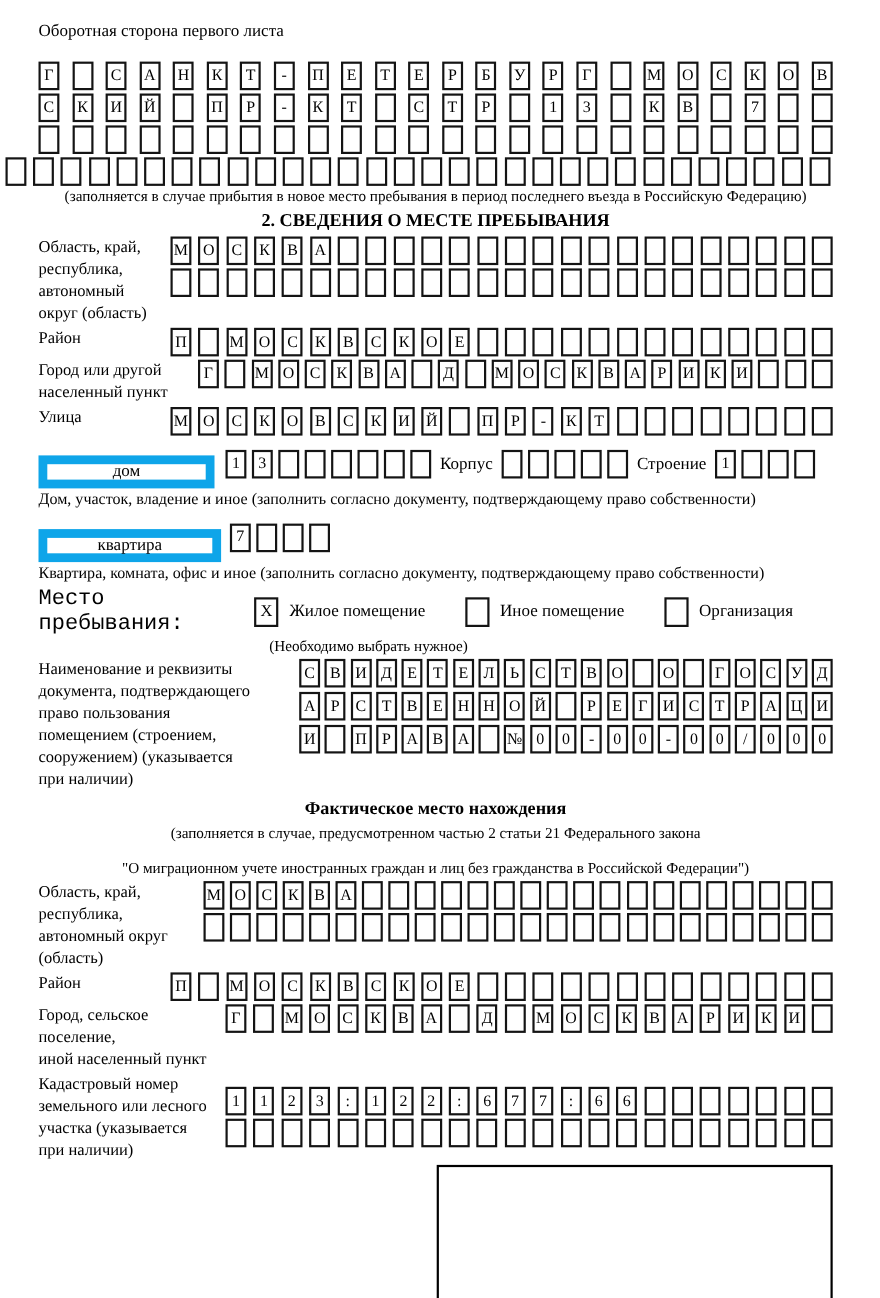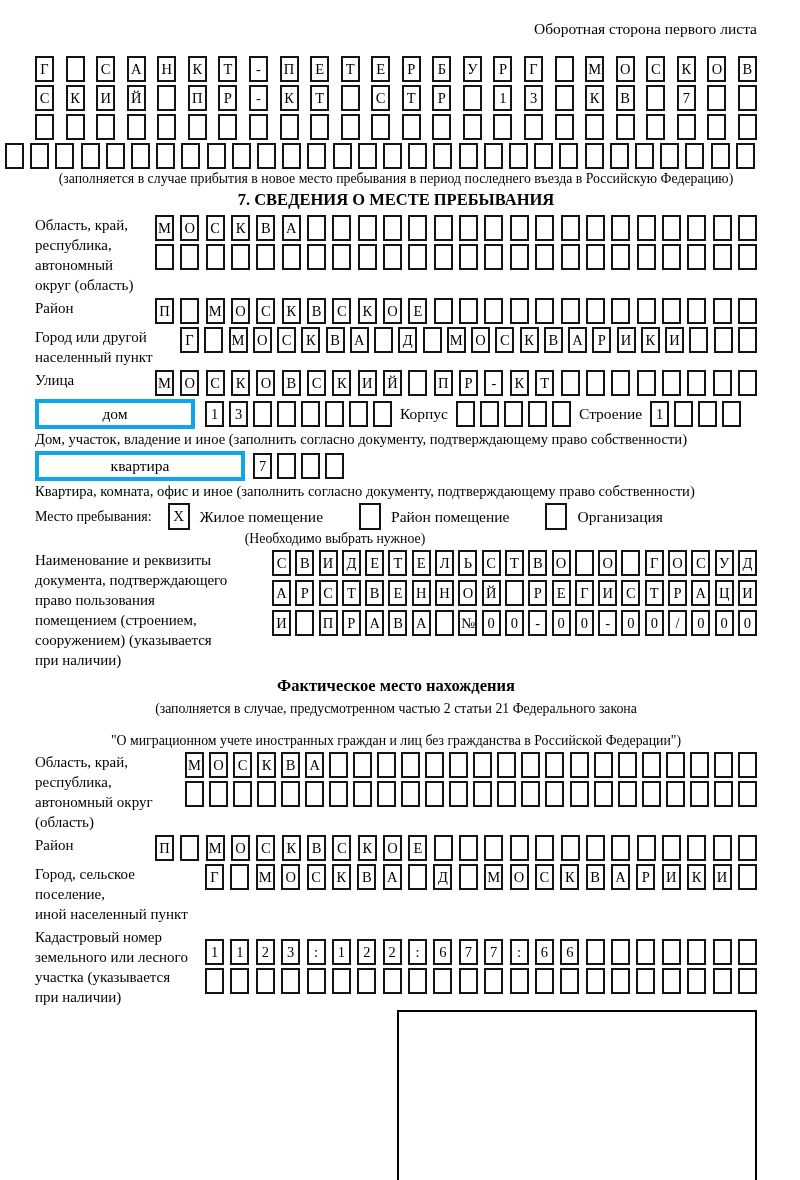--- a/index.html
+++ b/index.html
@@ -1,21 +1,21 @@
 <!DOCTYPE html>
 <html><head>
 <meta charset="utf-8">
 <style>
   html,body { margin:0; padding:0; background:#fff; }
   .page {
     position:relative; width:800px; height:1180px; background:#fff; color:#000;
     font-family:"Liberation Serif","DejaVu Serif",serif;
     padding:20px 43px 0 35px; box-sizing:border-box; overflow:hidden;
   }
-  .hdr { text-align:right; font-size:15.5px; margin-bottom:18px; }
+  .hdr { text-align:left; font-size:15.5px; margin-bottom:18px; }
 
   .frow { display:flex; align-items:flex-start; margin-bottom:3px; }
   .lbl  { font-size:15px; line-height:20px; white-space:pre-line; flex-shrink:0; }
   .w120 { width:120px; } .w145 { width:145px; } .w150 { width:150px; }
   .w170 { width:170px; } .w235 { width:237px; }
 
   .bcol { flex:1; display:flex; flex-direction:column; gap:3px; min-width:0; }
   .brow { display:flex; justify-content:space-between; }
   .brow.tight { justify-content:flex-start; gap:5px; flex:none; }
   .cbox {
@@ -23,28 +23,28 @@
     display:flex; align-items:center; justify-content:center;
     font-size:14.5px; line-height:1; flex-shrink:0; background:#fff;
   }
   .fullrow { display:flex; justify-content:space-between; margin:2px 0 2px -30px; width:750px; }
 
   .note-c { text-align:center; font-size:13.8px; margin:1px 0 3px; }
   .note-l { font-size:14.6px; margin:1px 0 3px; }
   .h2 { text-align:center; font-weight:bold; font-size:16.5px; margin:2px 0 5px; }
 
   .labelbox {
-    border:4px solid #0ea5e9; height:30px; box-sizing:border-box; flex-shrink:0;
-    display:flex; align-items:center; justify-content:center; font-size:15.5px;
+    border:8px solid #0ea5e9; height:30px; box-sizing:border-box; flex-shrink:0;
+    display:flex; align-items:center; justify-content:center; font-size:15.5px;margin-top:15px;
   }
   .hrow { display:flex; align-items:center; margin-bottom:2px; }
   .inl { font-size:15.5px; margin:0 8px; white-space:nowrap; }
 
   .stay { align-items:center; margin-bottom:0; }
-  .stay .lbl-inline { font-size:14px; }
+  .stay .lbl-inline { font-size:20px;font-family:Liberation Mono, monospace; }
   .stay .cbox { width:22px; height:27px; margin-left:16px; font-size:15px; }
   .optlbl { font-size:15.5px; margin-left:10px; margin-right:36px; white-space:nowrap;text-align:center; }
   .choose-note { font-size:13.8px; text-align:center; width:300px; margin:1px 0 3px 150px; }
 
   .doc .bcol { gap:4px; }
 
   .stampbox { width:360px; height:172px; border:2px solid #000; box-sizing:border-box; margin:2px 0 0 362px; background:#fff; }
   .stampcap { width:392px; margin:6px 0 0 346px; text-align:center; font-size:15px; line-height:19px; }
 </style>
 </head>
@@ -163,21 +163,21 @@
       <span class="cbox"></span>
       <span class="cbox"></span>
       <span class="cbox"></span>
       <span class="cbox"></span>
       <span class="cbox"></span>
       <span class="cbox"></span>
       <span class="cbox"></span>
     </div>
   <div class="note-c">(заполняется в случае прибытия в новое место пребывания в период последнего въезда в Российскую Федерацию)</div>
 
-  <div class="h2">7. СВЕДЕНИЯ О МЕСТЕ ПРЕБЫВАНИЯ</div>
+  <div class="h2">2. СВЕДЕНИЯ О МЕСТЕ ПРЕБЫВАНИЯ</div>
 
   <div class="frow">
     <div class="lbl w120">Область, край,
 республика,
 автономный
 округ (область)</div>
     <div class="bcol">
       <div class="brow">
           <span class="cbox">М</span>
           <span class="cbox">О</span>
@@ -354,36 +354,36 @@
     <div class="brow tight">
         <span class="cbox">1</span>
         <span class="cbox"></span>
         <span class="cbox"></span>
         <span class="cbox"></span>
       </div>
   </div>
   <div class="note-l">Дом, участок, владение и иное (заполнить согласно документу, подтверждающему право собственности)</div>
 
   <div class="hrow">
-    <div class="labelbox" style="width:210px;">квартира</div>
+    <div class="labelbox" style="width:166px;">квартира</div>
     <div class="brow tight" style="margin-left:8px;">
         <span class="cbox">7</span>
         <span class="cbox"></span>
         <span class="cbox"></span>
         <span class="cbox"></span>
       </div>
   </div>
   <div class="note-l">Квартира, комната, офис и иное (заполнить согласно документу, подтверждающему право собственности)</div>
 
   <div class="frow stay">
     <span class="lbl-inline">Место пребывания:</span>
     <span class="cbox">X</span>
     <span class="optlbl">Жилое помещение</span>
     <span class="cbox" style="margin-left:0;"></span>
-    <span class="optlbl">Район помещение</span>
+    <span class="optlbl">Иное помещение</span>
     <span class="cbox" style="margin-left:0;"></span>
     <span class="optlbl">Организация</span>
   </div>
   <div class="choose-note">(Необходимо выбрать нужное)</div>
 
   <div class="frow doc">
     <div class="lbl w235">Наименование и реквизиты
 документа, подтверждающего
 право пользования
 помещением (строением,

